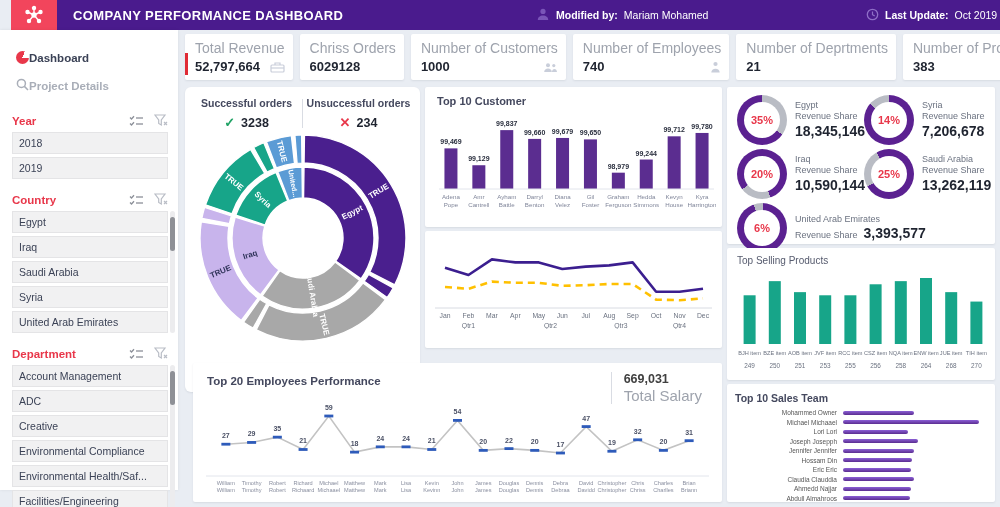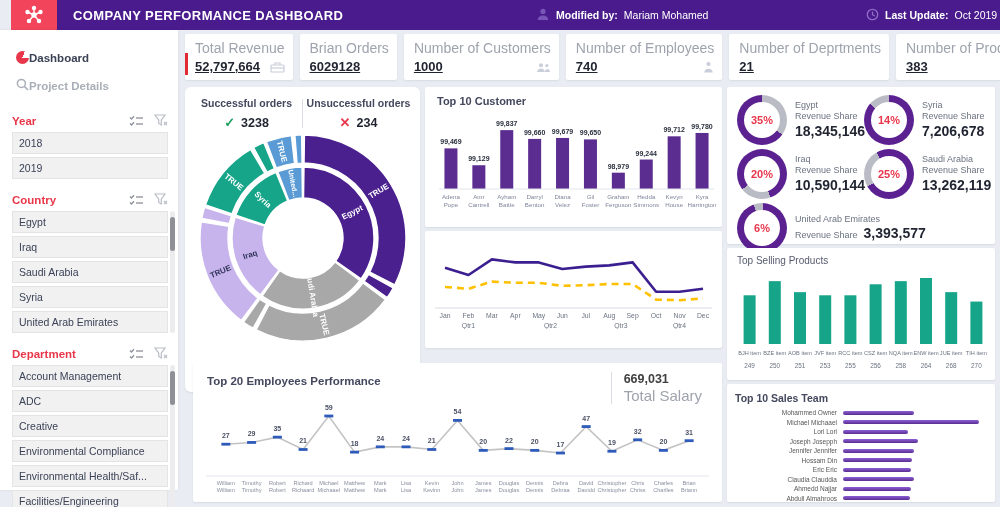--- a/index.html
+++ b/index.html
@@ -29,21 +29,21 @@
   .sb{position:absolute;top:0;right:-7px;width:5px;height:100%;background:#ECECEE;border-radius:3px;}
   .sb-thumb{position:absolute;top:6px;left:0;width:5px;height:34px;background:#8E9096;border-radius:3px;cursor:pointer;}
   
   .card{position:absolute;background:#fff;border-radius:2px;box-shadow:0 1px 2px rgba(60,64,90,.10);}
   .ctitle{font-size:11px;font-weight:bold;color:#44485E;}
   
   .kpis{position:absolute;top:34px;left:185px;width:810px;height:46px;display:flex;gap:7px;}
   .kpi{flex:1;background:#fff;border-radius:2px;box-shadow:0 1px 2px rgba(60,64,90,.10);
        padding:6px 8px 4px 10px;position:relative;}
   .kpi .kl{font-size:14px;color:#9EA3AD;white-space:nowrap;}
-  .kpi .kv{font-size:13px;font-weight:bold;color:#1F2430;margin-top:3px;text-decoration:underline;}
+  .kpi .kv{font-size:13px;font-weight:bold;color:#1F2430;margin-top:3px;}
   .kpi .kic{position:absolute;right:8px;bottom:7px;line-height:0;}
   .kpi.accent:before{content:"";position:absolute;left:0;bottom:5px;width:3px;height:22px;background:#E02B35;}
   
   .orders-row{display:flex;padding:10px 6px 2px 6px;}
   .ocol{flex:1;text-align:center;}
   .ocol .ol{font-size:10.5px;color:#44485E;font-weight:bold;}
   .ocol .ov{font-size:12.5px;font-weight:bold;color:#1F2430;margin-top:6px;}
   .ocol .mark{font-size:13px;font-weight:bold;margin-right:6px;}
   .odiv{width:1px;background:#D9DCE3;margin:2px 0;}
   
@@ -223,21 +223,21 @@
       <div class="kv">52,797,664</div>
       <span class="kic"><svg width="15" height="12" viewBox="0 0 15 12">
             <g fill="none" stroke="#C9CEDA" stroke-width="1.2">
               <rect x="1" y="4" width="13" height="7" rx="1"></rect>
               <path d="M5 4V2h5v2"></path>
               <line x1="1" y1="7" x2="14" y2="7"></line>
             </g>
           </svg></span>
     </div>
     <div class="kpi">
-      <div class="kl">Brian Orders</div>
+      <div class="kl">Chriss Orders</div>
       <div class="kv">6029128</div>
     </div>
     <div class="kpi">
       <div class="kl">Number of Customers</div>
       <div class="kv">1000</div>
       <span class="kic"><svg width="15" height="11" viewBox="0 0 15 11">
             <g fill="#C9CEDA">
               <circle cx="5" cy="3.2" r="2"></circle>
               <path d="M1.2 10c0-2.3 1.7-3.5 3.8-3.5S8.8 7.7 8.8 10z"></path>
               <circle cx="10.8" cy="3.6" r="1.6"></circle>

